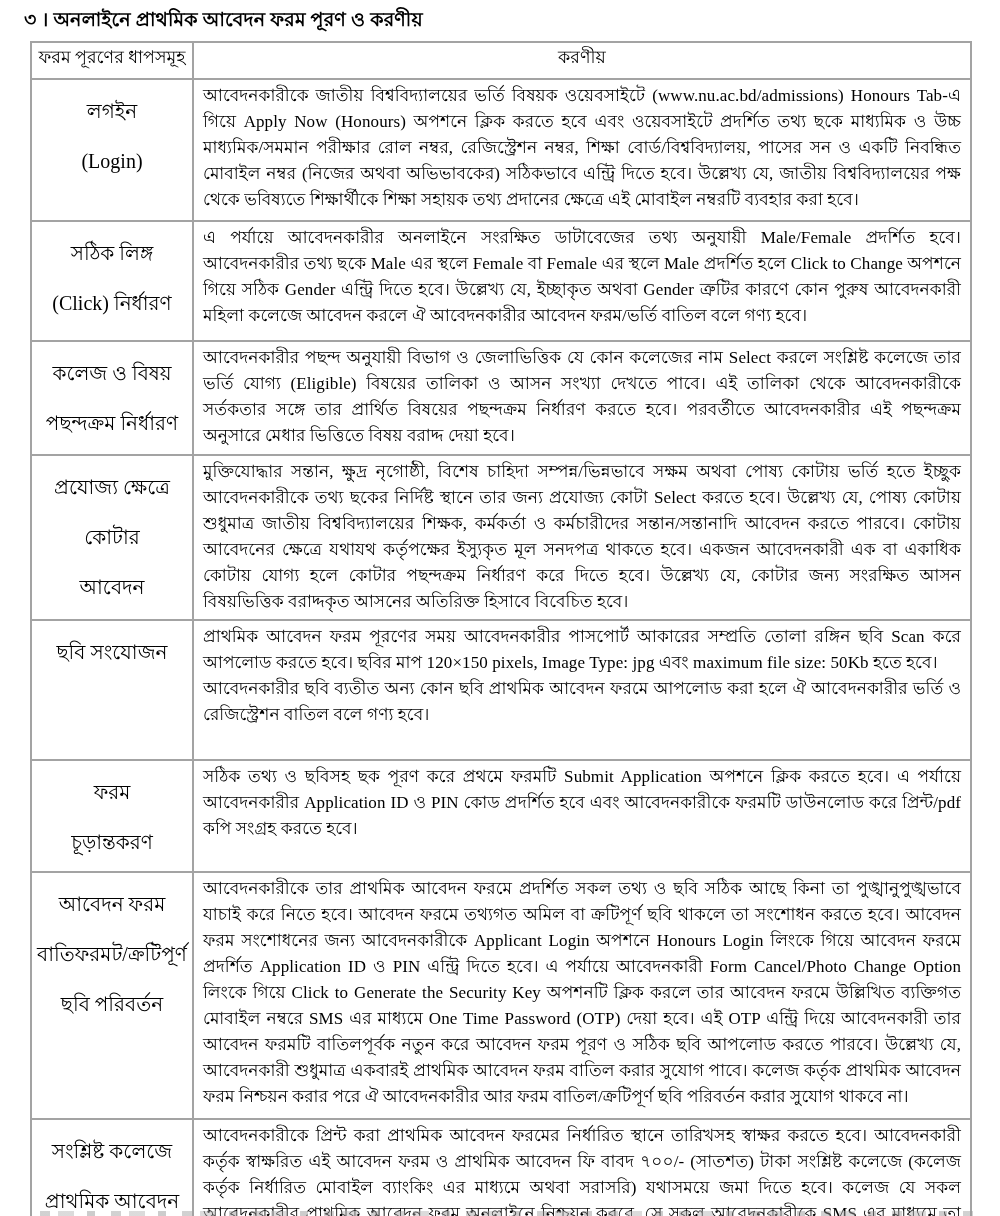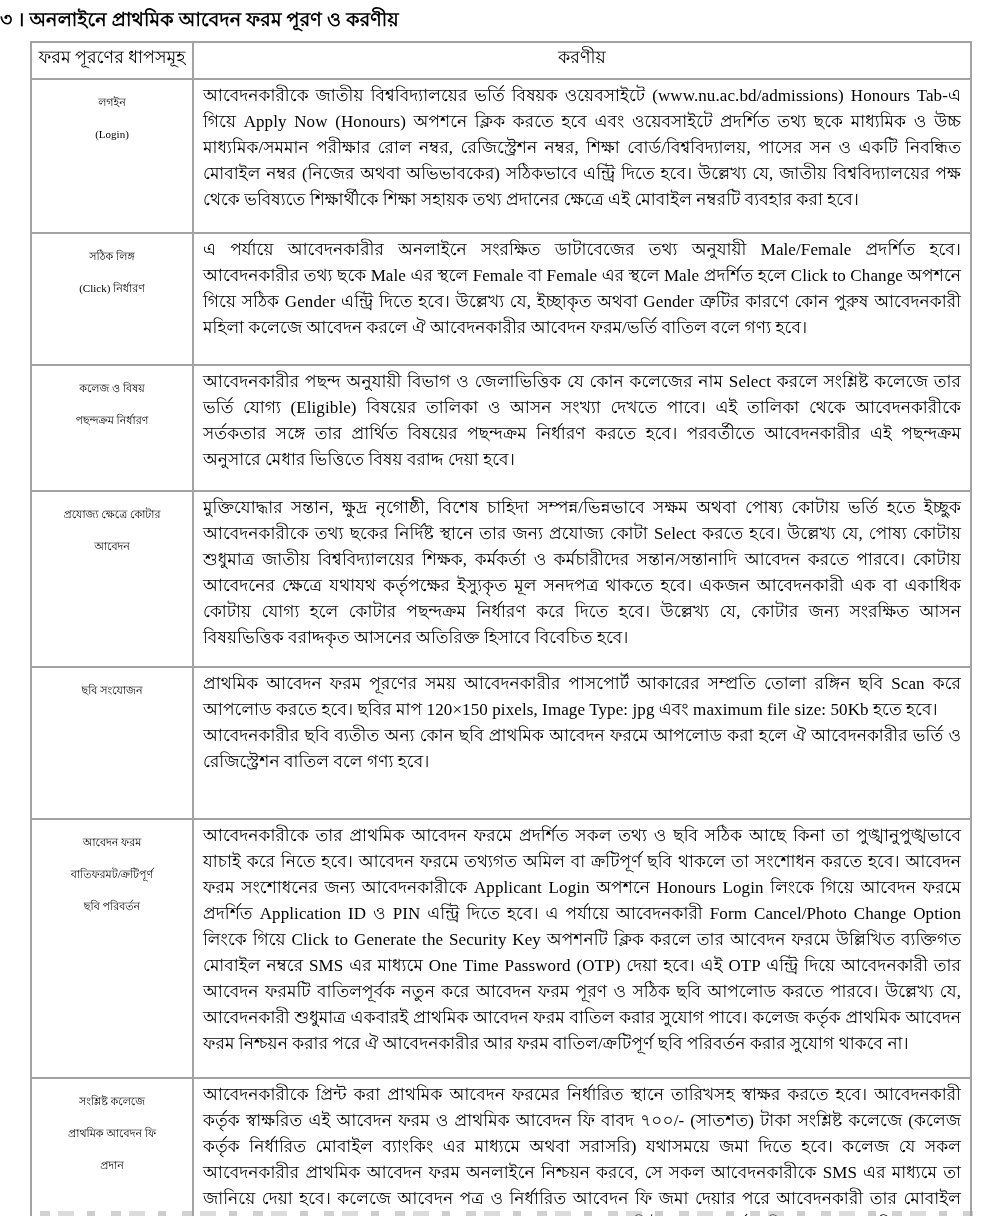--- a/index.html
+++ b/index.html
@@ -13,21 +13,21 @@
   .page {
     width: 1000px;
     height: 1216px;
     overflow: hidden;
     position: relative;
     background: #ffffff;
   }
   .doc-title {
     font-size: 19px;
     font-weight: bold;
-    padding: 5px 0 4px 0;
+    padding: 5px 0 4px 24px;
     letter-spacing: 0.2px;
   }
   table.steps-table {
     border-collapse: collapse;
     margin-left: 30px;
     width: 940px;
     table-layout: fixed;
   }
   table.steps-table td, table.steps-table th {
     border: 2px solid #a3a3a3;
@@ -37,23 +37,23 @@
   col.step-col { width: 162px; }
   col.action-col { width: 778px; }
   .header-cell {
     text-align: center;
     font-size: 17.5px;
     padding: 3px 4px 4px 4px;
     line-height: 22px;
   }
   .step-cell {
     text-align: center;
-    font-size: 11px;
-    padding: 6px 4px 16px 4px;
-    line-height: 32px;
+    font-size: 20px;
+    padding: 6px 4px 4px 4px;
+    line-height: 50px;
     white-space: pre-line;
   }
   .action-cell {
     text-align: justify;
     font-size: 17px;
     padding: 3px 9px 4px 9px;
     line-height: 26px;
     white-space: pre-line;
     letter-spacing: 0.1px;
   }
@@ -115,20 +115,25 @@
 আবেদন</td>
       <td class="action-cell">মুক্তিযোদ্ধার সন্তান, ক্ষুদ্র নৃগোষ্ঠী, বিশেষ চাহিদা সম্পন্ন/ভিন্নভাবে সক্ষম অথবা পোষ্য কোটায় ভর্তি হতে ইচ্ছুক আবেদনকারীকে তথ্য ছকের নির্দিষ্ট স্থানে তার জন্য প্রযোজ্য কোটা Select করতে হবে। উল্লেখ্য যে, পোষ্য কোটায় শুধুমাত্র জাতীয় বিশ্ববিদ্যালয়ের শিক্ষক, কর্মকর্তা ও কর্মচারীদের সন্তান/সন্তানাদি আবেদন করতে পারবে। কোটায় আবেদনের ক্ষেত্রে যথাযথ কর্তৃপক্ষের ইস্যুকৃত মূল সনদপত্র থাকতে হবে। একজন আবেদনকারী এক বা একাধিক কোটায় যোগ্য হলে কোটার পছন্দক্রম নির্ধারণ করে দিতে হবে। উল্লেখ্য যে, কোটার জন্য সংরক্ষিত আসন বিষয়ভিত্তিক বরাদ্দকৃত আসনের অতিরিক্ত হিসাবে বিবেচিত হবে।</td>
     </tr>
 
     <tr>
       <td class="step-cell" style="height:128px">ছবি সংযোজন</td>
       <td class="action-cell">প্রাথমিক আবেদন ফরম পূরণের সময় আবেদনকারীর পাসপোর্ট আকারের সম্প্রতি তোলা রঙ্গিন ছবি Scan করে আপলোড করতে হবে। ছবির মাপ 120×150 pixels, Image Type: jpg এবং maximum file size: 50Kb হতে হবে।
 আবেদনকারীর ছবি ব্যতীত অন্য কোন ছবি প্রাথমিক আবেদন ফরমে আপলোড করা হলে ঐ আবেদনকারীর ভর্তি ও রেজিস্ট্রেশন বাতিল বলে গণ্য হবে।</td>
     </tr>
 
+    <tr>
+      <td class="step-cell" style="height:85px">ফরম
+চূড়ান্তকরণ</td>
+      <td class="action-cell">সঠিক তথ্য ও ছবিসহ ছক পূরণ করে প্রথমে ফরমটি Submit Application অপশনে ক্লিক করতে হবে। এ পর্যায়ে আবেদনকারীর Application ID ও PIN কোড প্রদর্শিত হবে এবং আবেদনকারীকে ফরমটি ডাউনলোড করে প্রিন্ট/pdf কপি সংগ্রহ করতে হবে।</td>
+    </tr>
 
     <tr>
       <td class="step-cell" style="height:235px">আবেদন ফরম
 বাতিফরমট/ক্রটিপূর্ণ
 ছবি পরিবর্তন</td>
       <td class="action-cell">আবেদনকারীকে তার প্রাথমিক আবেদন ফরমে প্রদর্শিত সকল তথ্য ও ছবি সঠিক আছে কিনা তা পুঙ্খানুপুঙ্খভাবে যাচাই করে নিতে হবে। আবেদন ফরমে তথ্যগত অমিল বা ক্রটিপূর্ণ ছবি থাকলে তা সংশোধন করতে হবে। আবেদন ফরম সংশোধনের জন্য আবেদনকারীকে Applicant Login অপশনে Honours Login লিংকে গিয়ে আবেদন ফরমে প্রদর্শিত Application ID ও PIN এন্ট্রি দিতে হবে। এ পর্যায়ে আবেদনকারী Form Cancel/Photo Change Option লিংকে গিয়ে Click to Generate the Security Key অপশনটি ক্লিক করলে তার আবেদন ফরমে উল্লিখিত ব্যক্তিগত মোবাইল নম্বরে SMS এর মাধ্যমে One Time Password (OTP) দেয়া হবে। এই OTP এন্ট্রি দিয়ে আবেদনকারী তার আবেদন ফরমটি বাতিলপূর্বক নতুন করে আবেদন ফরম পূরণ ও সঠিক ছবি আপলোড করতে পারবে। উল্লেখ্য যে, আবেদনকারী শুধুমাত্র একবারই প্রাথমিক আবেদন ফরম বাতিল করার সুযোগ পাবে। কলেজ কর্তৃক প্রাথমিক আবেদন ফরম নিশ্চয়ন করার পরে ঐ আবেদনকারীর আর ফরম বাতিল/ক্রটিপূর্ণ ছবি পরিবর্তন করার সুযোগ থাকবে না।</td>
     </tr>
 
     <tr>
       <td class="step-cell" style="height:205px">সংশ্লিষ্ট কলেজে

